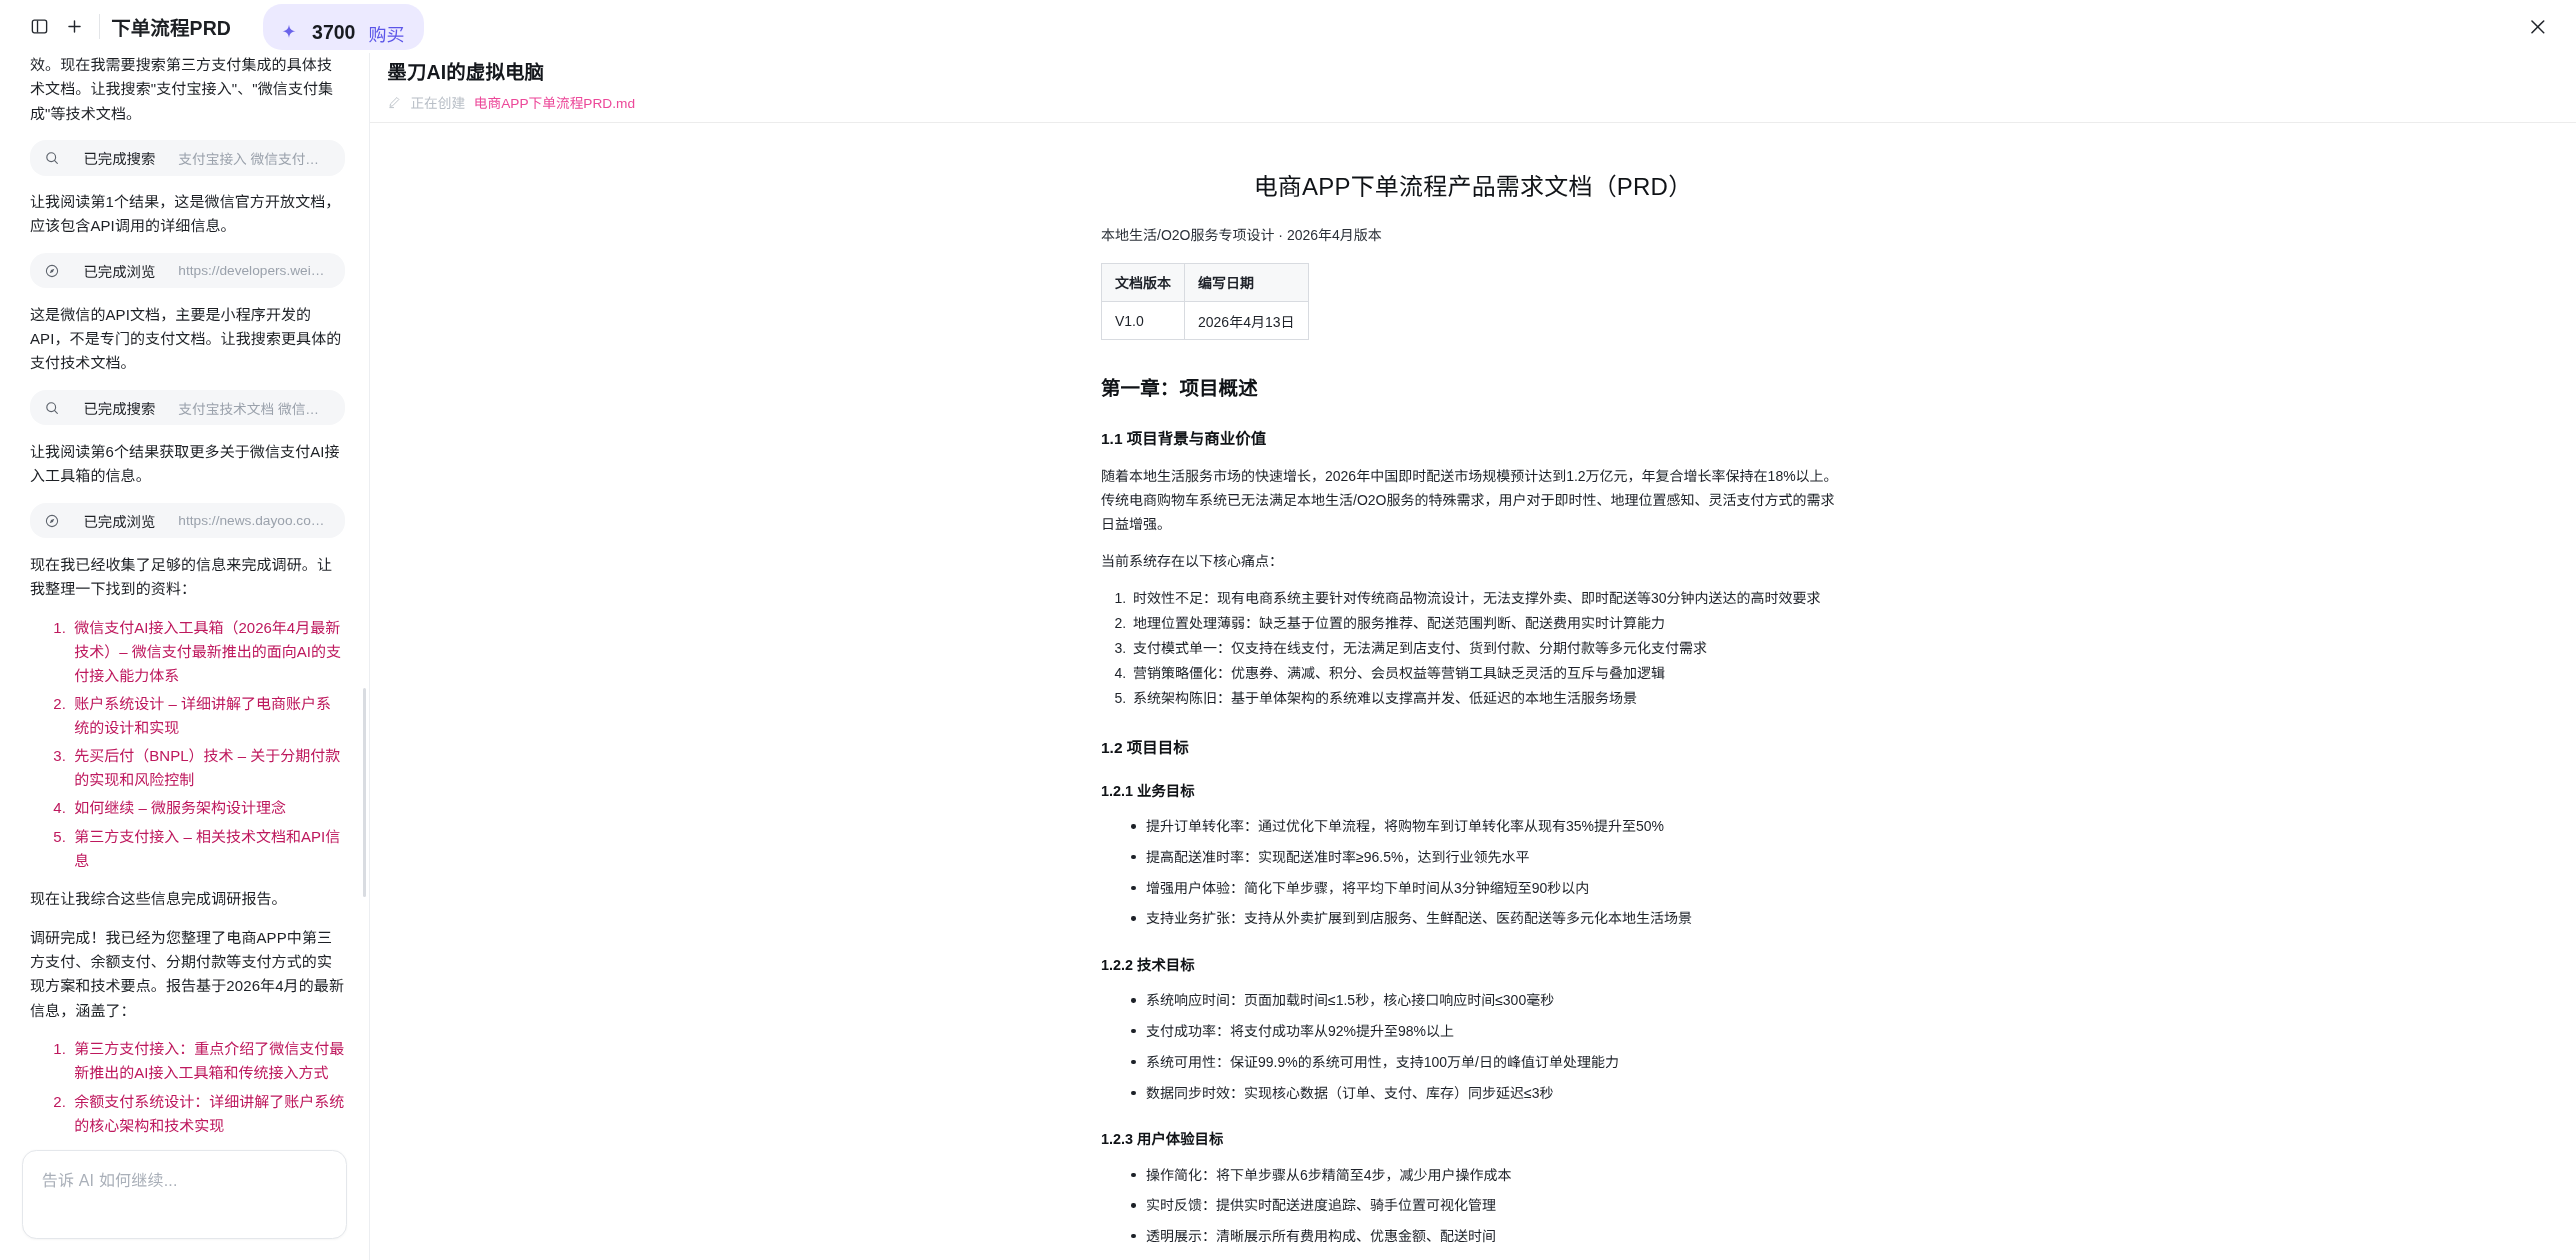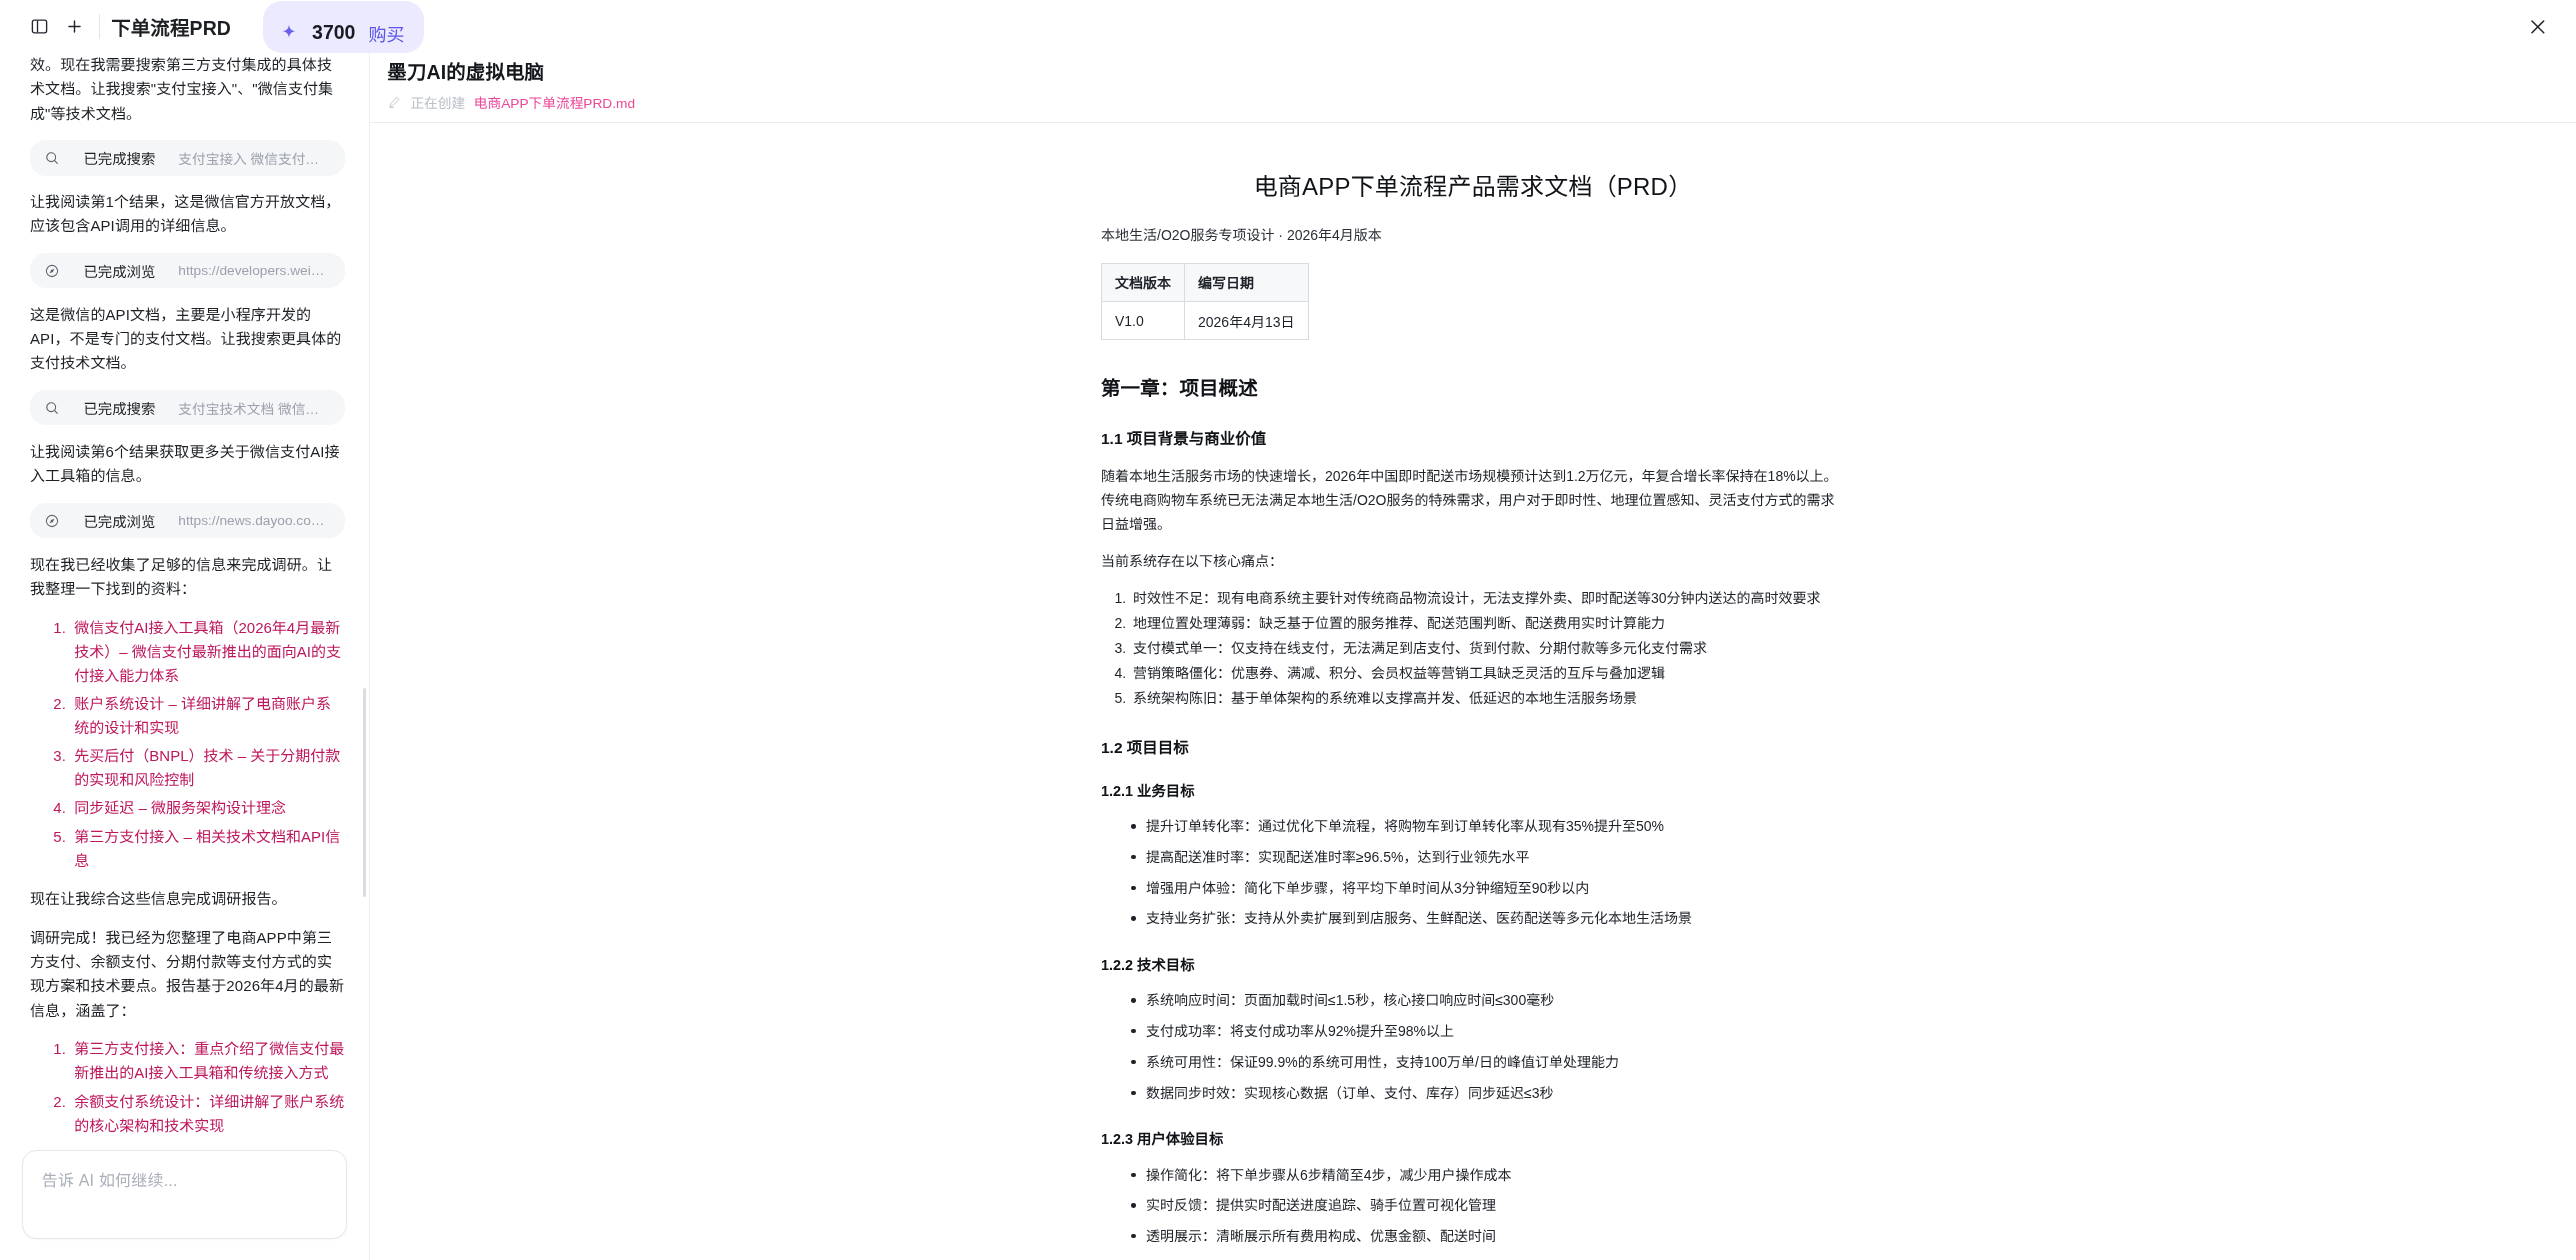--- a/index.html
+++ b/index.html
@@ -29,21 +29,21 @@
   .vert-divider {
     width: 0.7px; height: 24.5px; background: #e3e5e8;
     margin: 0 11.6px 0 7.2px;
   }
   .doc-tab-title {
     font-size: 19.5px; color: #1c1f23; font-weight: 600;
     letter-spacing: 0.1px; white-space: nowrap;
   }
   .credits-pill {
     margin-left: 32px;
-    height: 52px;
+    height: 46px;
     display: flex; align-items: center; gap: 13px;
     background: #eceaff; border-radius: 19px;
     padding: 12px 20px 0 16px; cursor: pointer;
   }
   .credits-count { font-size: 19.5px; color: #181b20; font-weight: 600; }
   .credits-buy { font-size: 18px; color: #5b55e8; font-weight: 500; }
   .spark { display: block; }
 
   .topbar-right { margin-left: auto; display: flex; align-items: center; }
   .close-x { width: 38px; height: 38px; display:flex; align-items:center; justify-content:center; border-radius: 7.2px; cursor: pointer;}
@@ -261,21 +261,21 @@
           <span class="chip-label">已完成浏览</span>
           <span class="chip-sub">https://news.dayoo.com/finance/202...</span>
         </div>
 
         <div class="msg-p">现在我已经收集了足够的信息来完成调研。让我整理一下找到的资料：</div>
 
         <ol class="msg-list">
           <li>微信支付AI接入工具箱（2026年4月最新技术）– 微信支付最新推出的面向AI的支付接入能力体系</li>
           <li>账户系统设计 – 详细讲解了电商账户系统的设计和实现</li>
           <li>先买后付（BNPL）技术 – 关于分期付款的实现和风险控制</li>
-          <li>同步延迟 – 微服务架构设计理念</li>
+          <li>如何继续 – 微服务架构设计理念</li>
           <li>第三方支付接入 – 相关技术文档和API信息</li>
         </ol>
 
         <div class="msg-p">现在让我综合这些信息完成调研报告。</div>
         <div class="msg-p">调研完成！我已经为您整理了电商APP中第三方支付、余额支付、分期付款等支付方式的实现方案和技术要点。报告基于2026年4月的最新信息，涵盖了：</div>
 
         <ol class="msg-list">
           <li>第三方支付接入：重点介绍了微信支付最新推出的AI接入工具箱和传统接入方式</li>
           <li>余额支付系统设计：详细讲解了账户系统的核心架构和技术实现</li>
 

